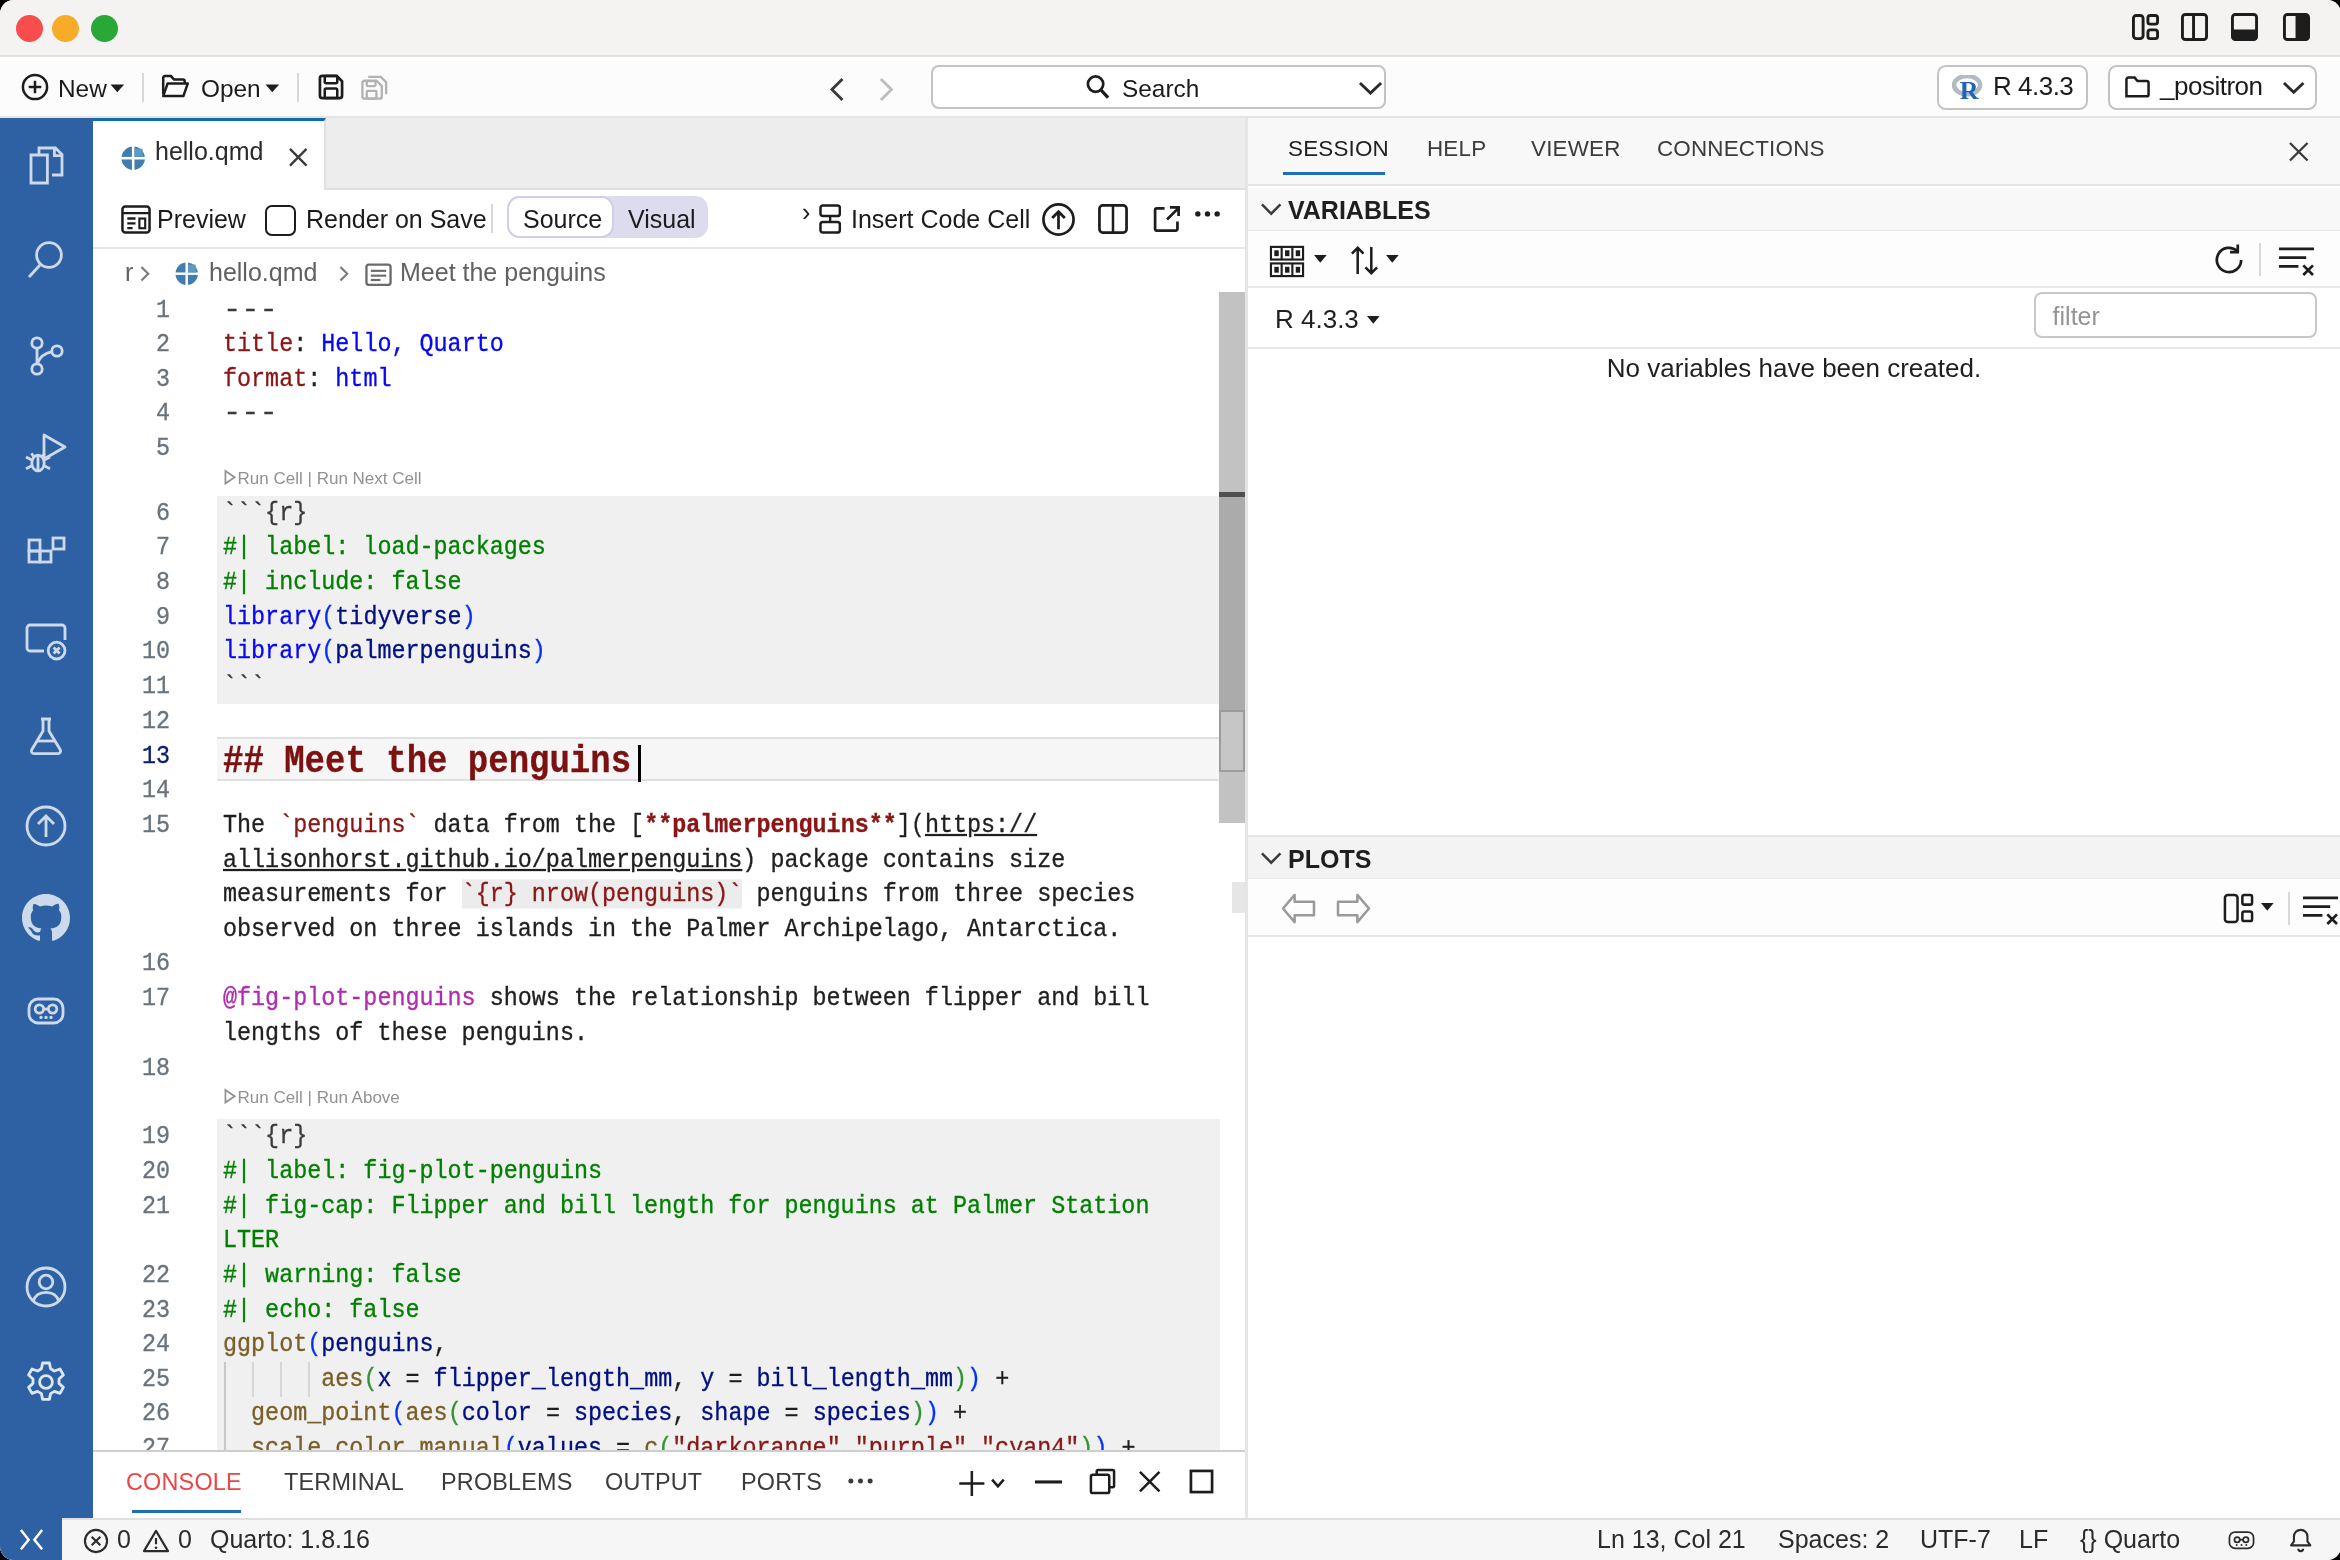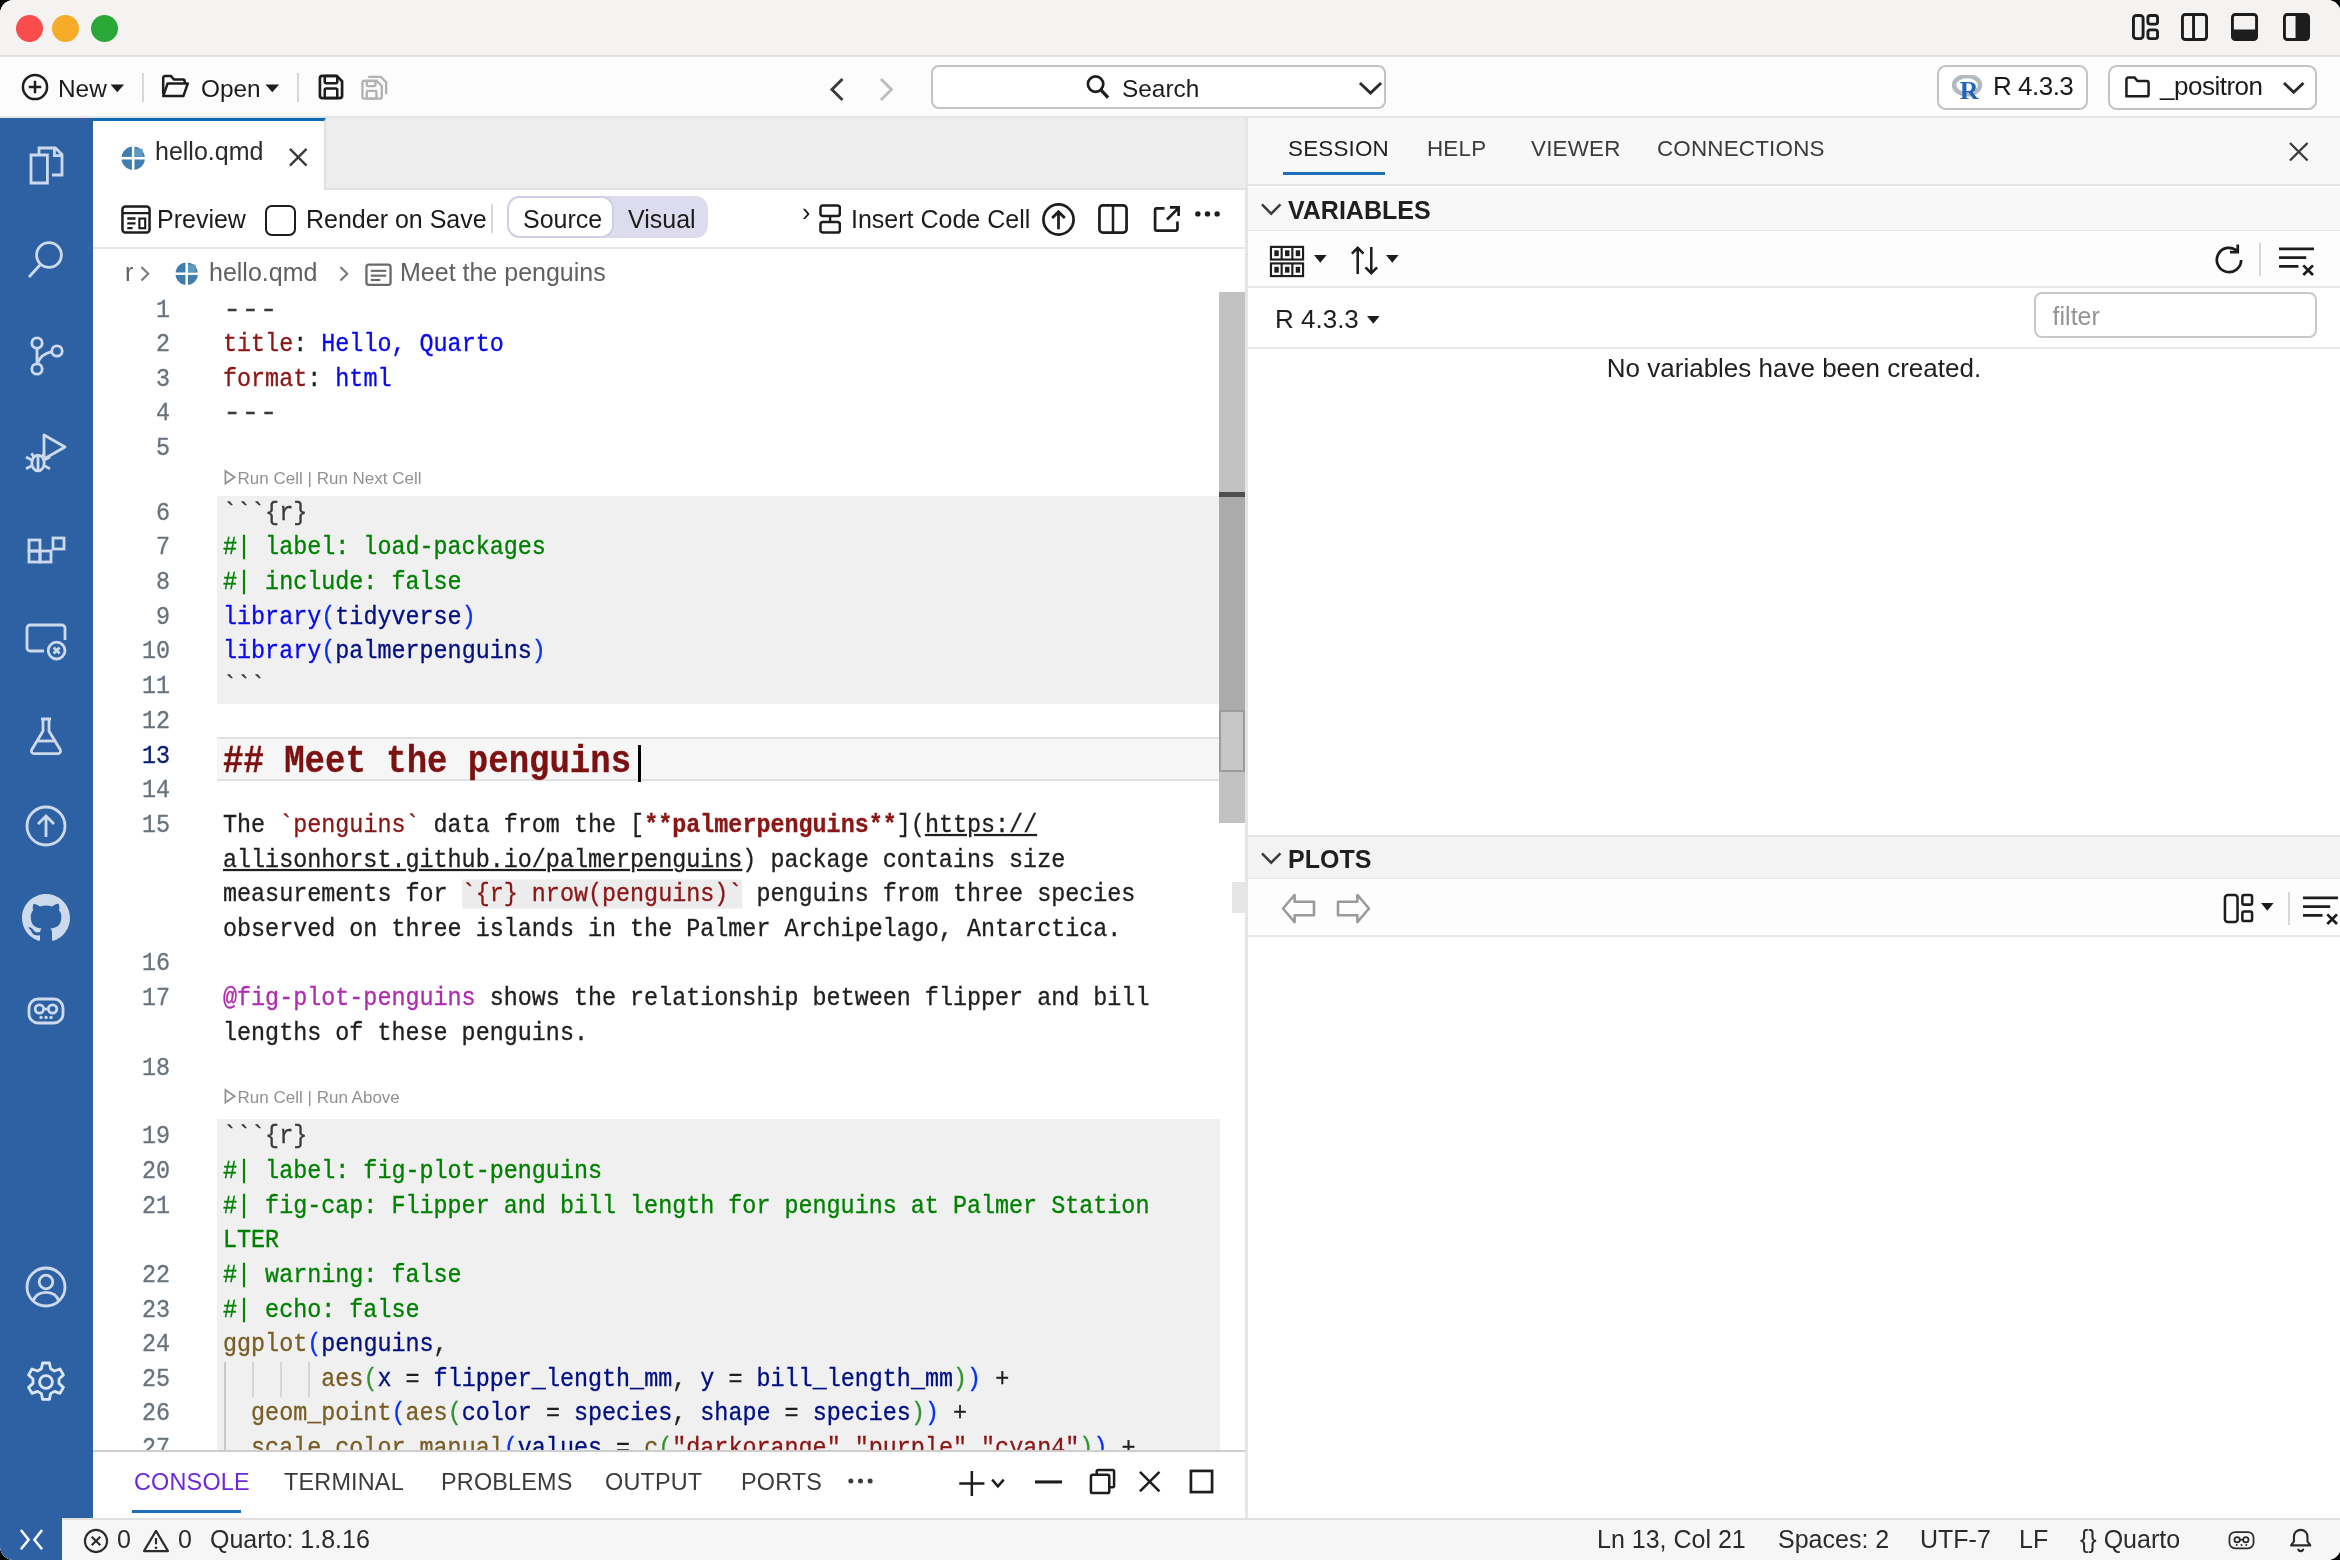--- a/index.html
+++ b/index.html
@@ -376,21 +376,21 @@
 
     <div class="abs" style="left:545px;top:453px;width:2.9px;height:37px;background:#000;"></div>
 
     <div class="abs" style="left:1126px;top:-4.9px;width:26px;height:536px;background:#c2c2c2;"></div>
     <div class="abs" style="left:1126px;top:204px;width:26px;height:215px;background:#ababab;"></div>
     <div class="abs" style="left:1126px;top:200px;width:26px;height:4.9px;background:#4f4f4f;"></div>
     <div class="abs" style="left:1126px;top:418px;width:26px;height:62px;background:#c6c6c6;border:2px solid #9c9c9c;"></div>
     <div class="abs" style="left:1139px;top:590px;width:13.7px;height:31px;background:#e6e6e6;"></div>
   </div>
   <div id="panel">
-    <div class="ptab" style="left:41px;color:#6d28d9;">CONSOLE</div>
+    <div class="ptab" style="left:33px;color:#ef4444;">CONSOLE</div>
     <div class="abs" style="left:39px;top:58px;width:109px;height:2.9px;background:#1f6fb8;"></div>
     <div class="ptab" style="left:191px;">TERMINAL</div>
     <div class="ptab" style="left:348px;">PROBLEMS</div>
     <div class="ptab" style="left:512px;">OUTPUT</div>
     <div class="ptab" style="left:648px;">PORTS</div>
     <svg class="abs" style="left:754px;top:25px" width="27" height="7.8" viewBox="0 0 28 8">
       <circle cx="4" cy="4" r="2.6" fill="#3b3b3b"></circle>
         <circle cx="14" cy="4" r="2.6" fill="#3b3b3b"></circle>
         <circle cx="24" cy="4" r="2.6" fill="#3b3b3b"></circle>
     </svg>

